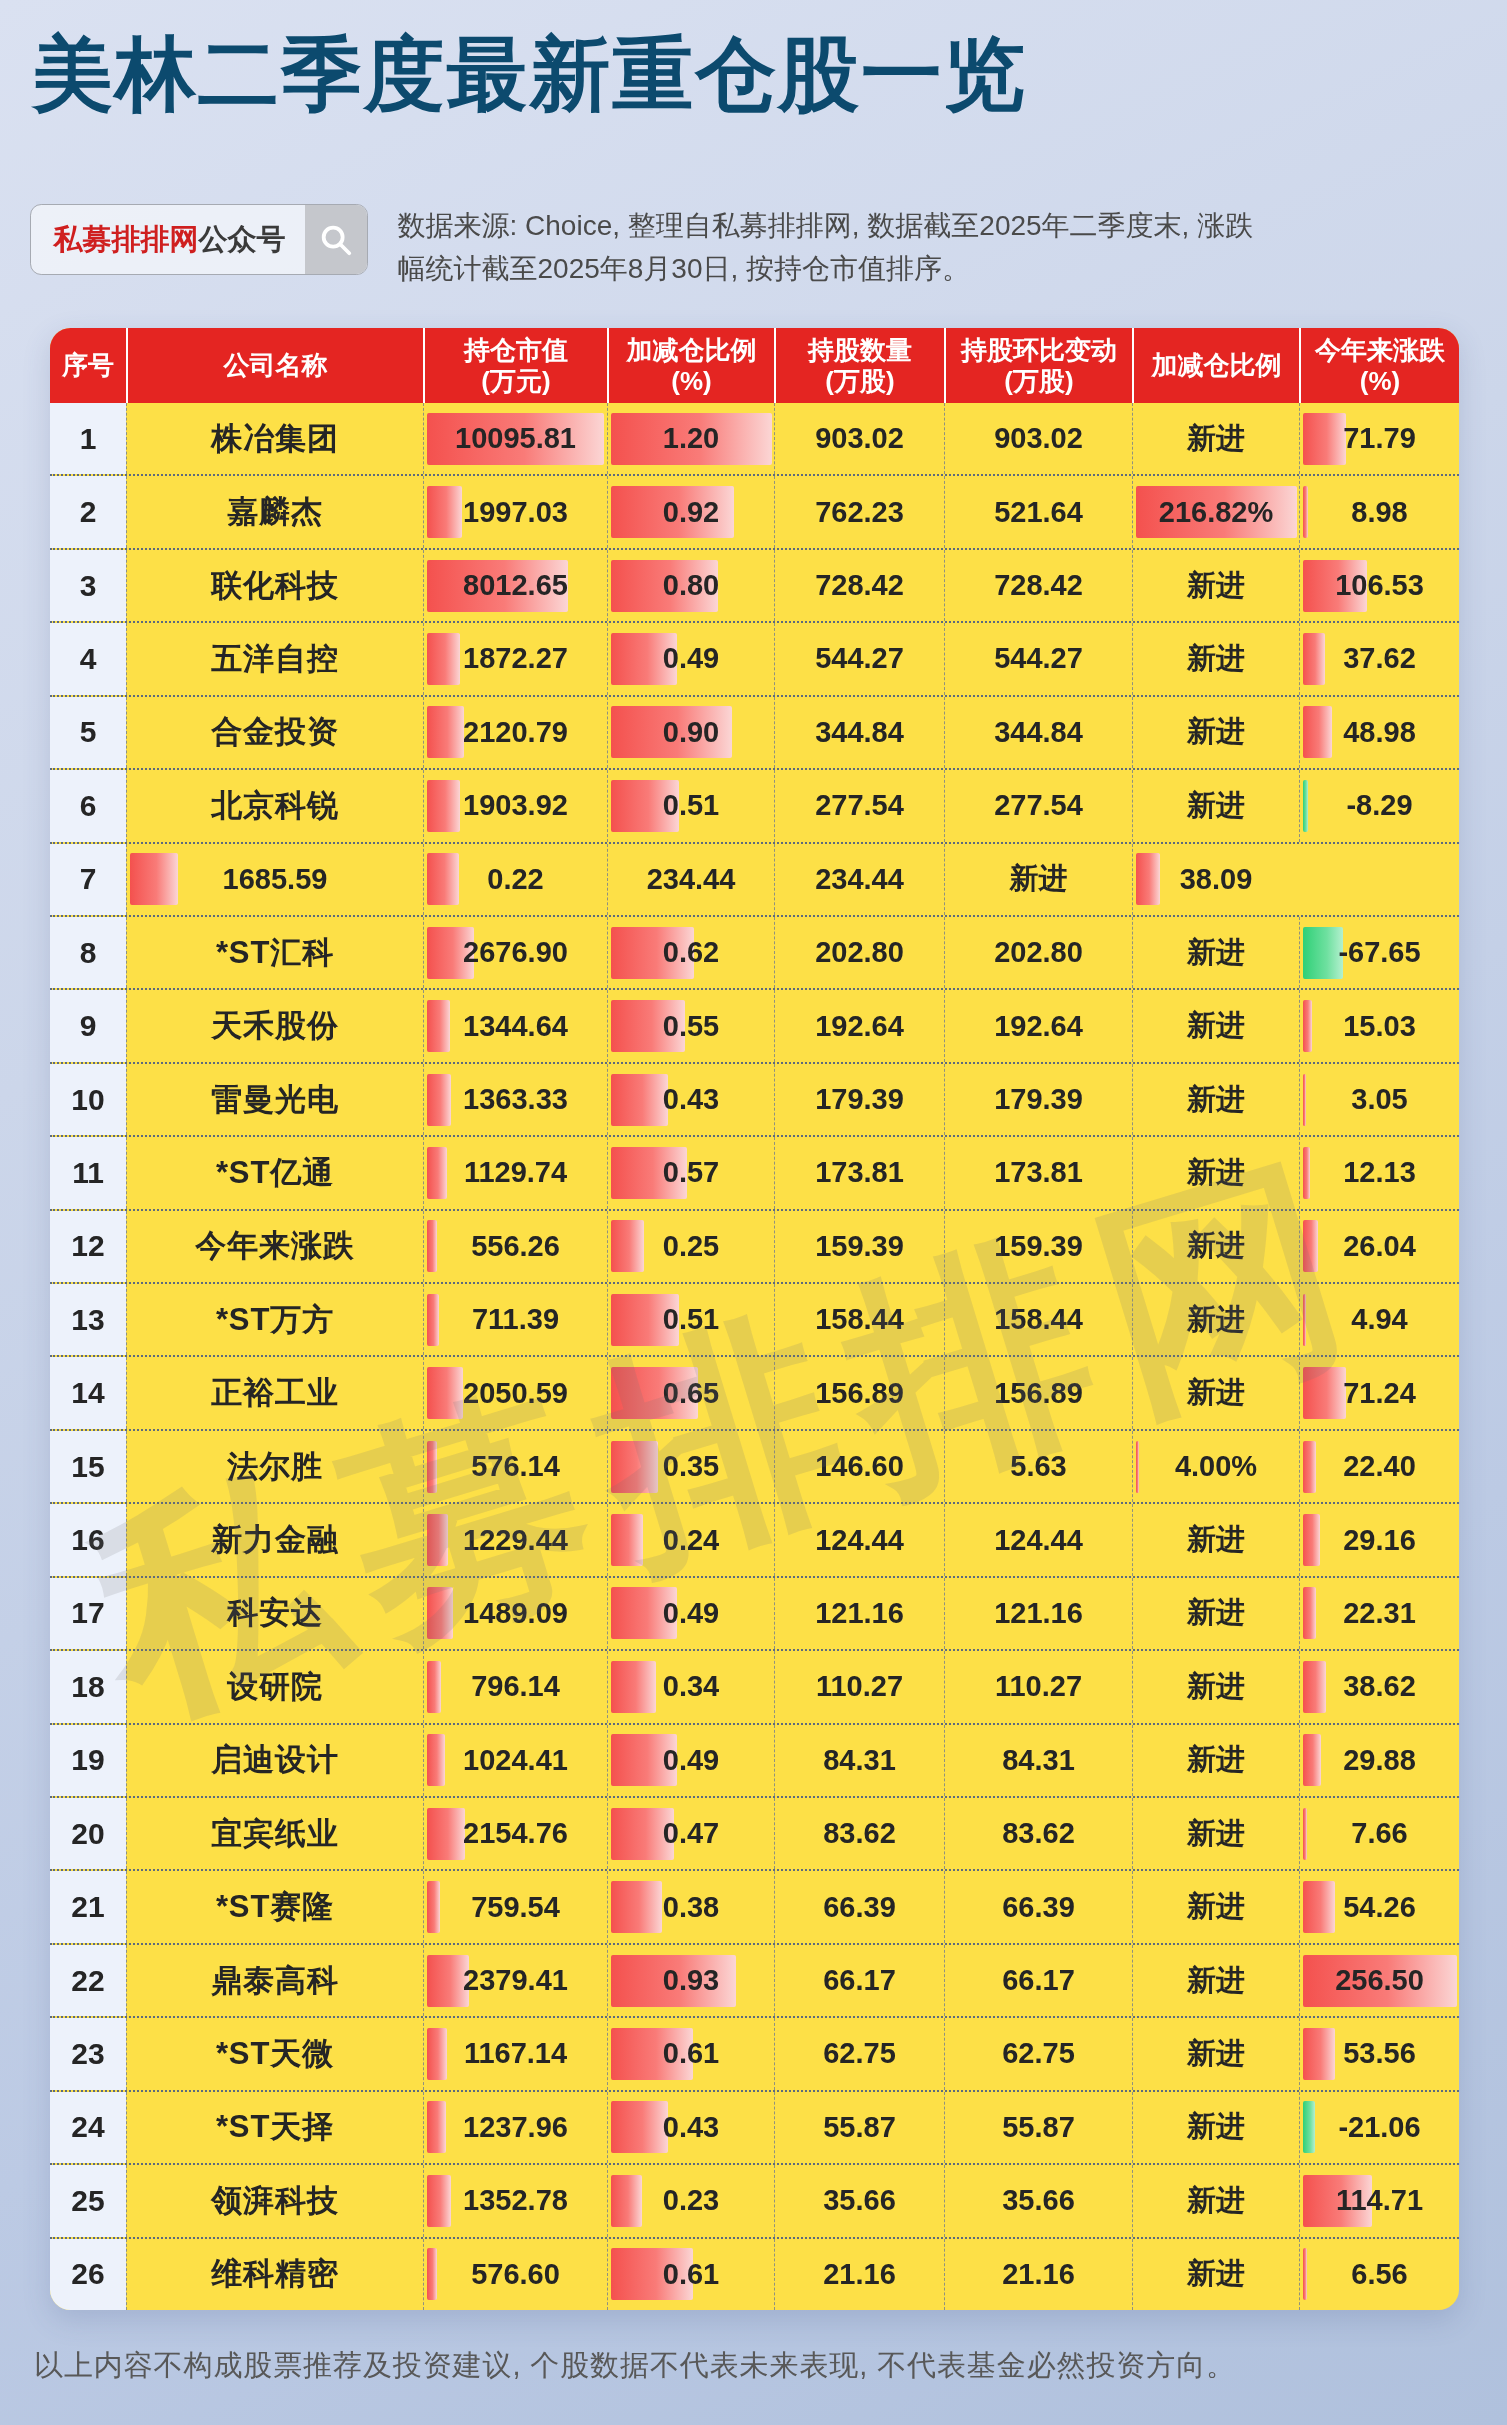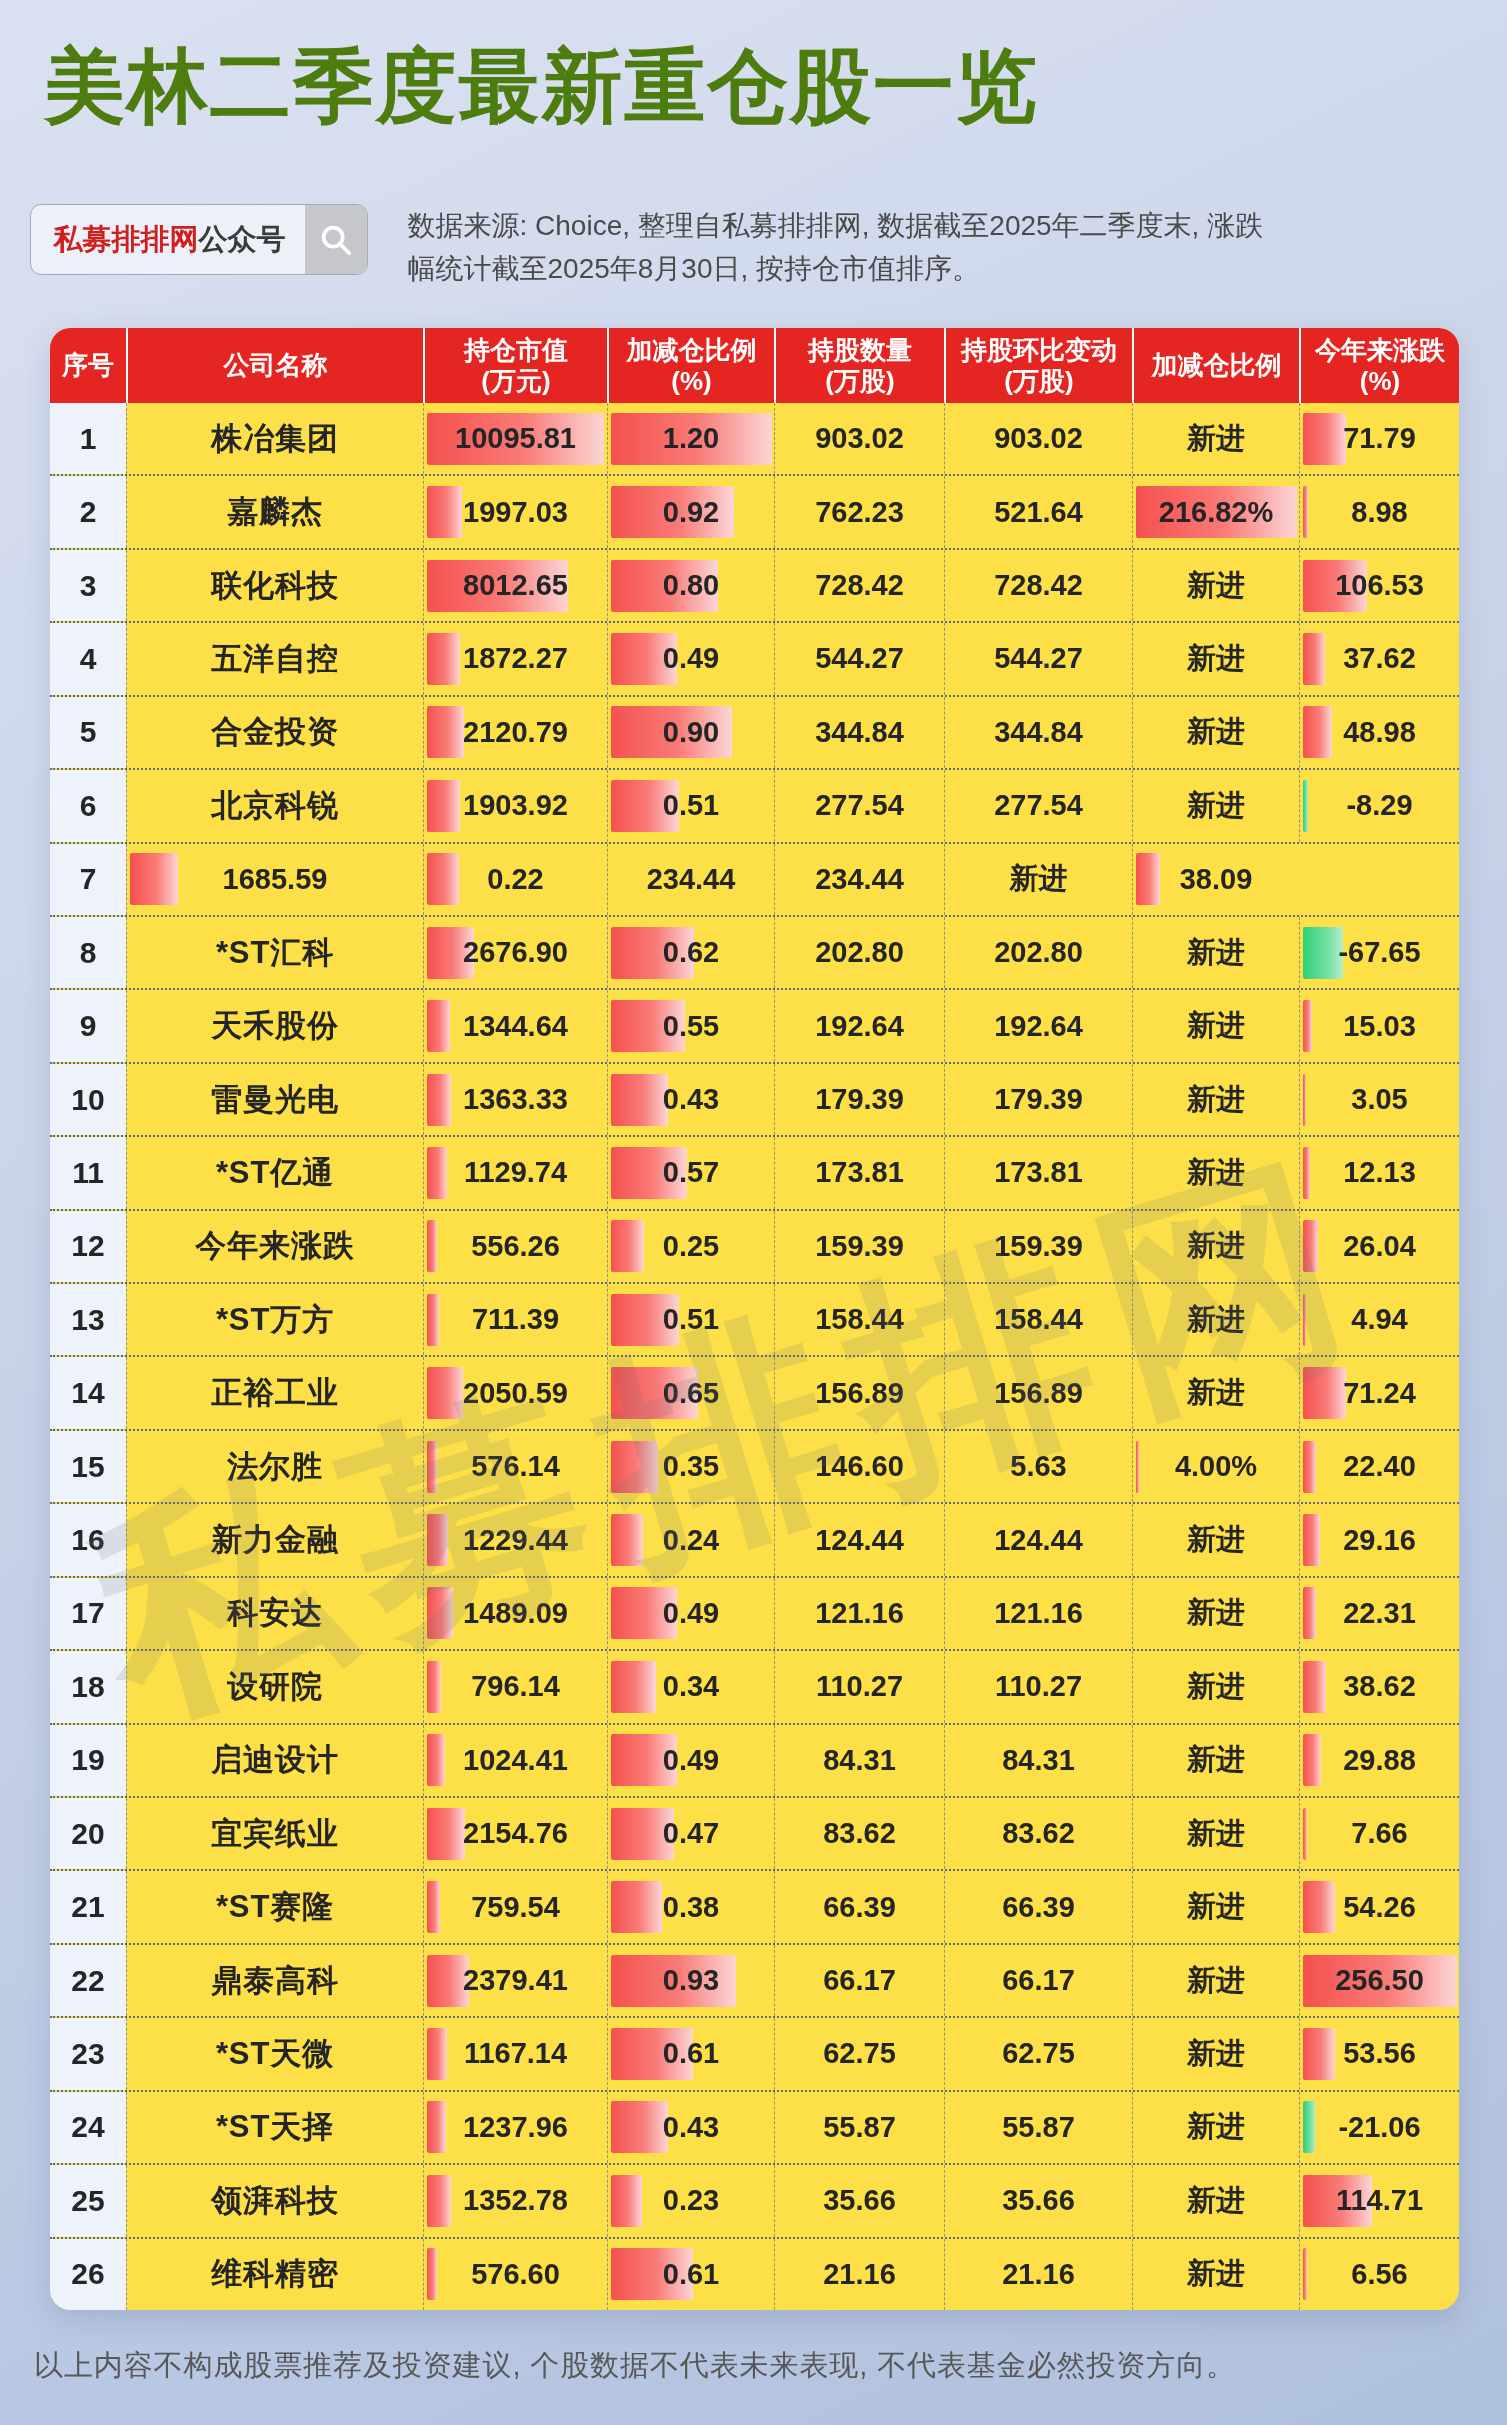--- a/index.html
+++ b/index.html
@@ -4,24 +4,24 @@
 <style>
   html,body{margin:0;padding:0;}
   body{
     width:1508px;height:2426px;
     font-family:"Liberation Sans", sans-serif;
     background:linear-gradient(155deg,#dae1f1 0%,#ccd6ea 35%,#bccae4 70%,#b0c1dd 100%);
     overflow:hidden;
   }
   .page{position:relative;width:1508px;height:2426px;}
   .title{
-    position:absolute;top:17px;left:28px;margin:16px;
-    font-size:81px;font-weight:900;letter-spacing:1.9px;color:#4d7c0f;
-  }
-  .subhead{position:absolute;top:204px;left:30px;display:flex;align-items:flex-start;gap:40px;}
+    position:absolute;top:17px;left:28px;margin:4px;
+    font-size:81px;font-weight:900;letter-spacing:1.9px;color:#0c4a6e;
+  }
+  .subhead{position:absolute;top:204px;left:30px;display:flex;align-items:flex-start;gap:30px;}
   .badge{
     display:flex;align-items:center;height:69px;
     border:1.9px solid #a6aab2;border-radius:11.2px;
     background:rgba(255,255,255,0.55);overflow:hidden;
   }
   .badge-text{padding:0 19px 0 22.5px;font-size:29px;font-weight:bold;white-space:nowrap;}
   .badge-brand{color:#cf1f1f;}
   .badge-suffix{color:#3a3a3a;}
   .badge-search{
     width:62px;height:69px;background:#c5c7cc;

